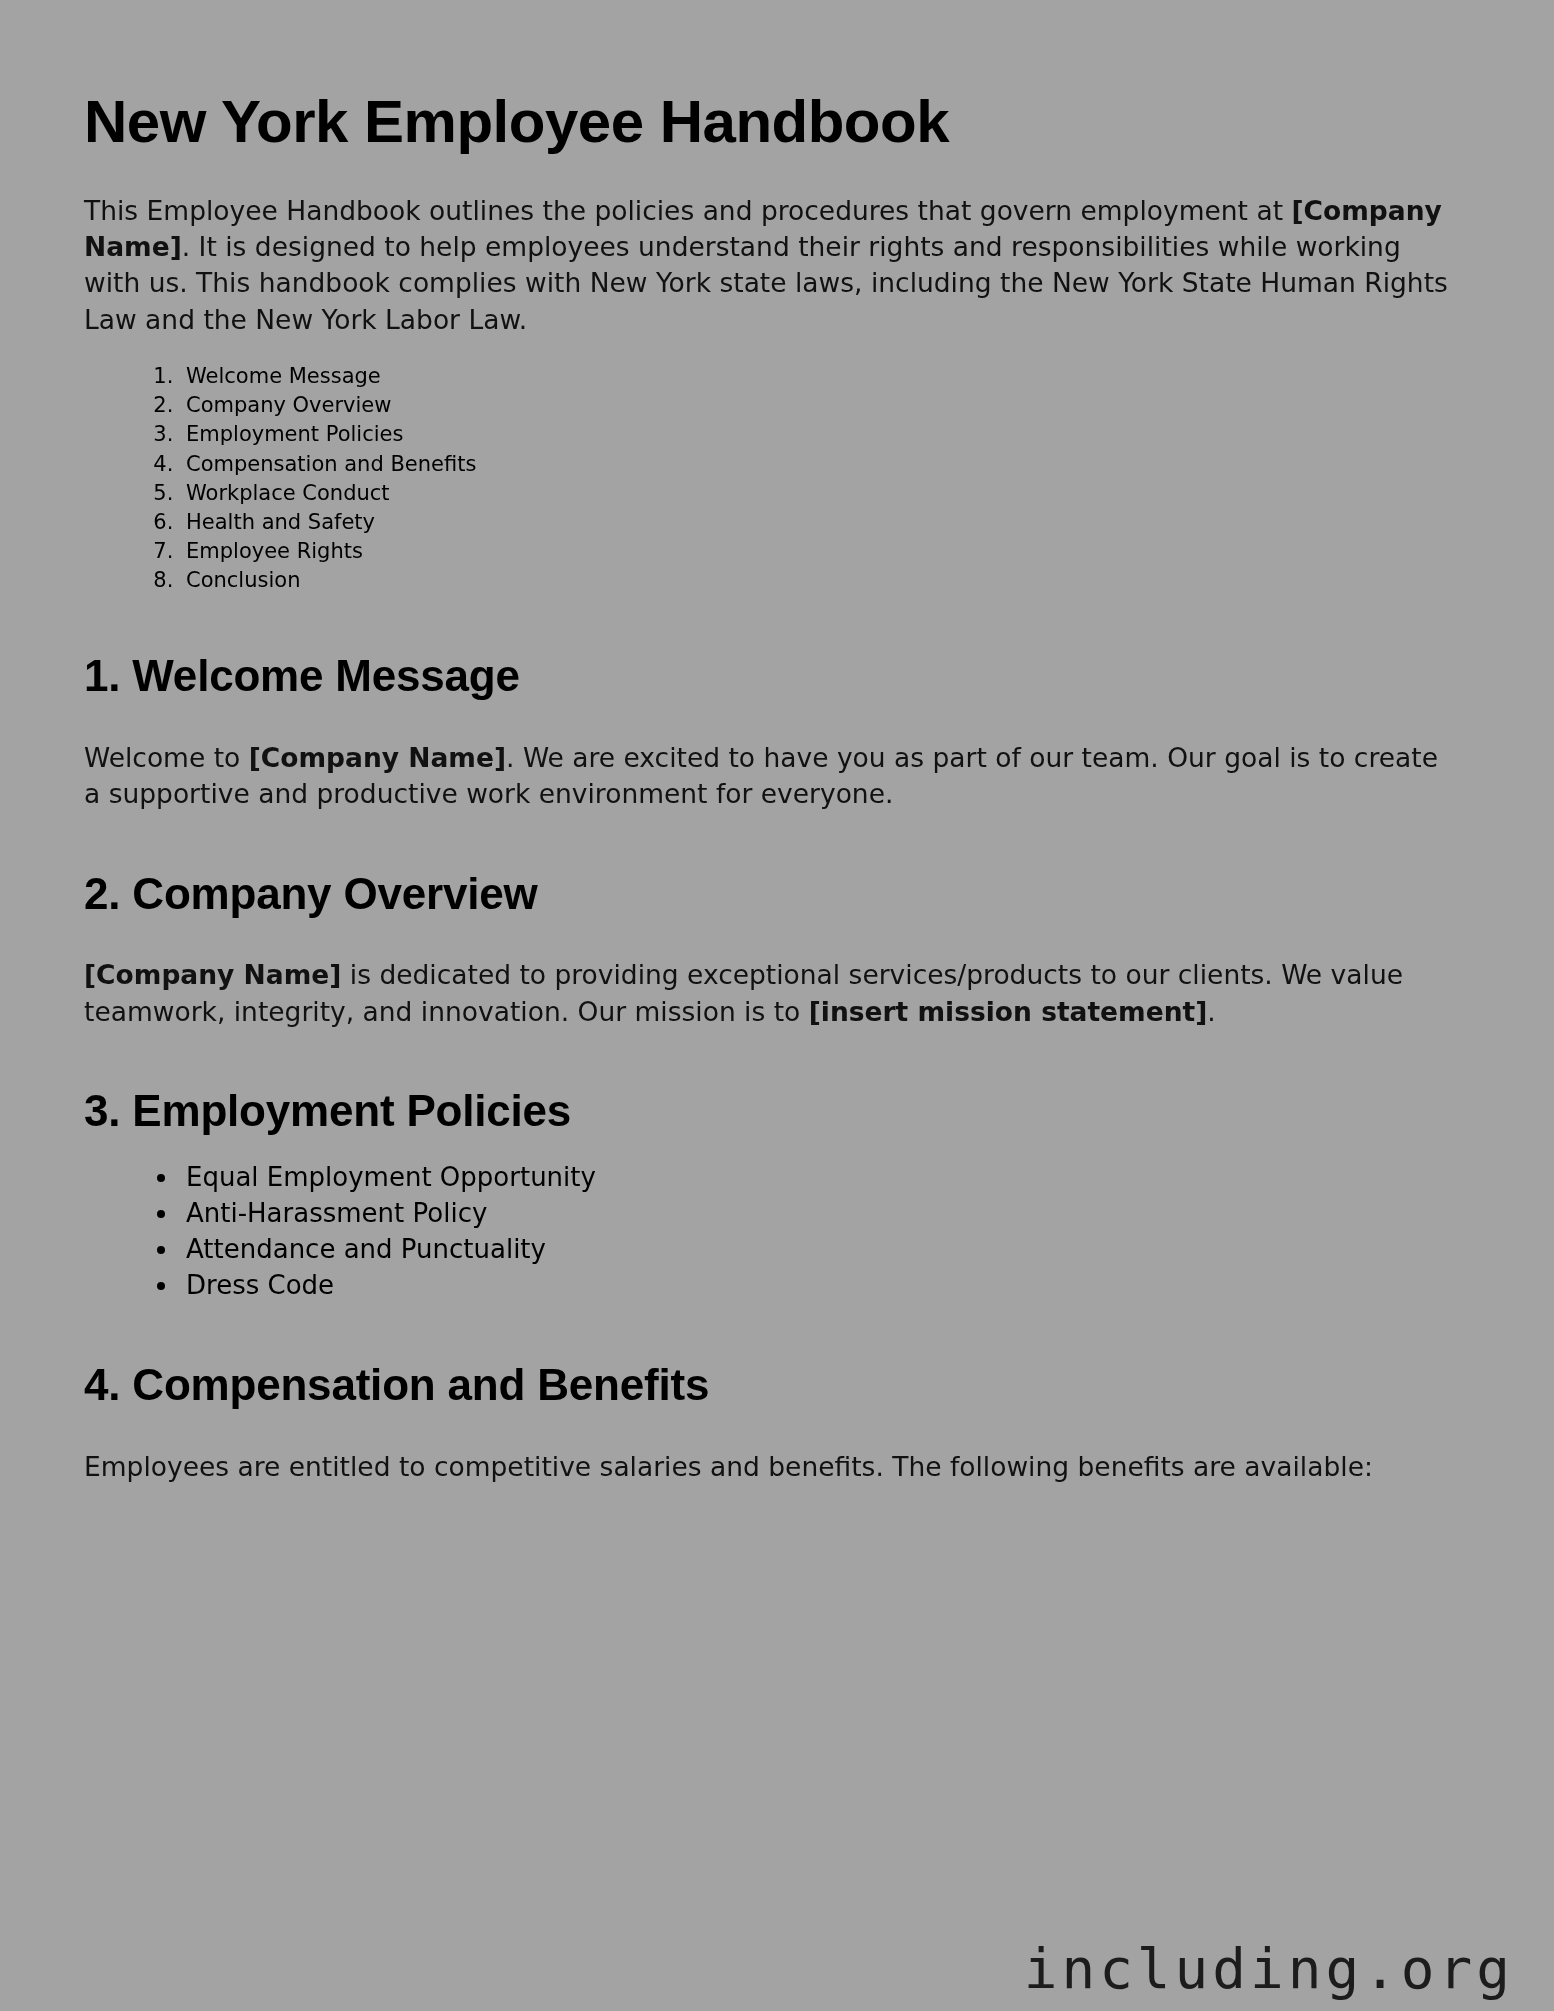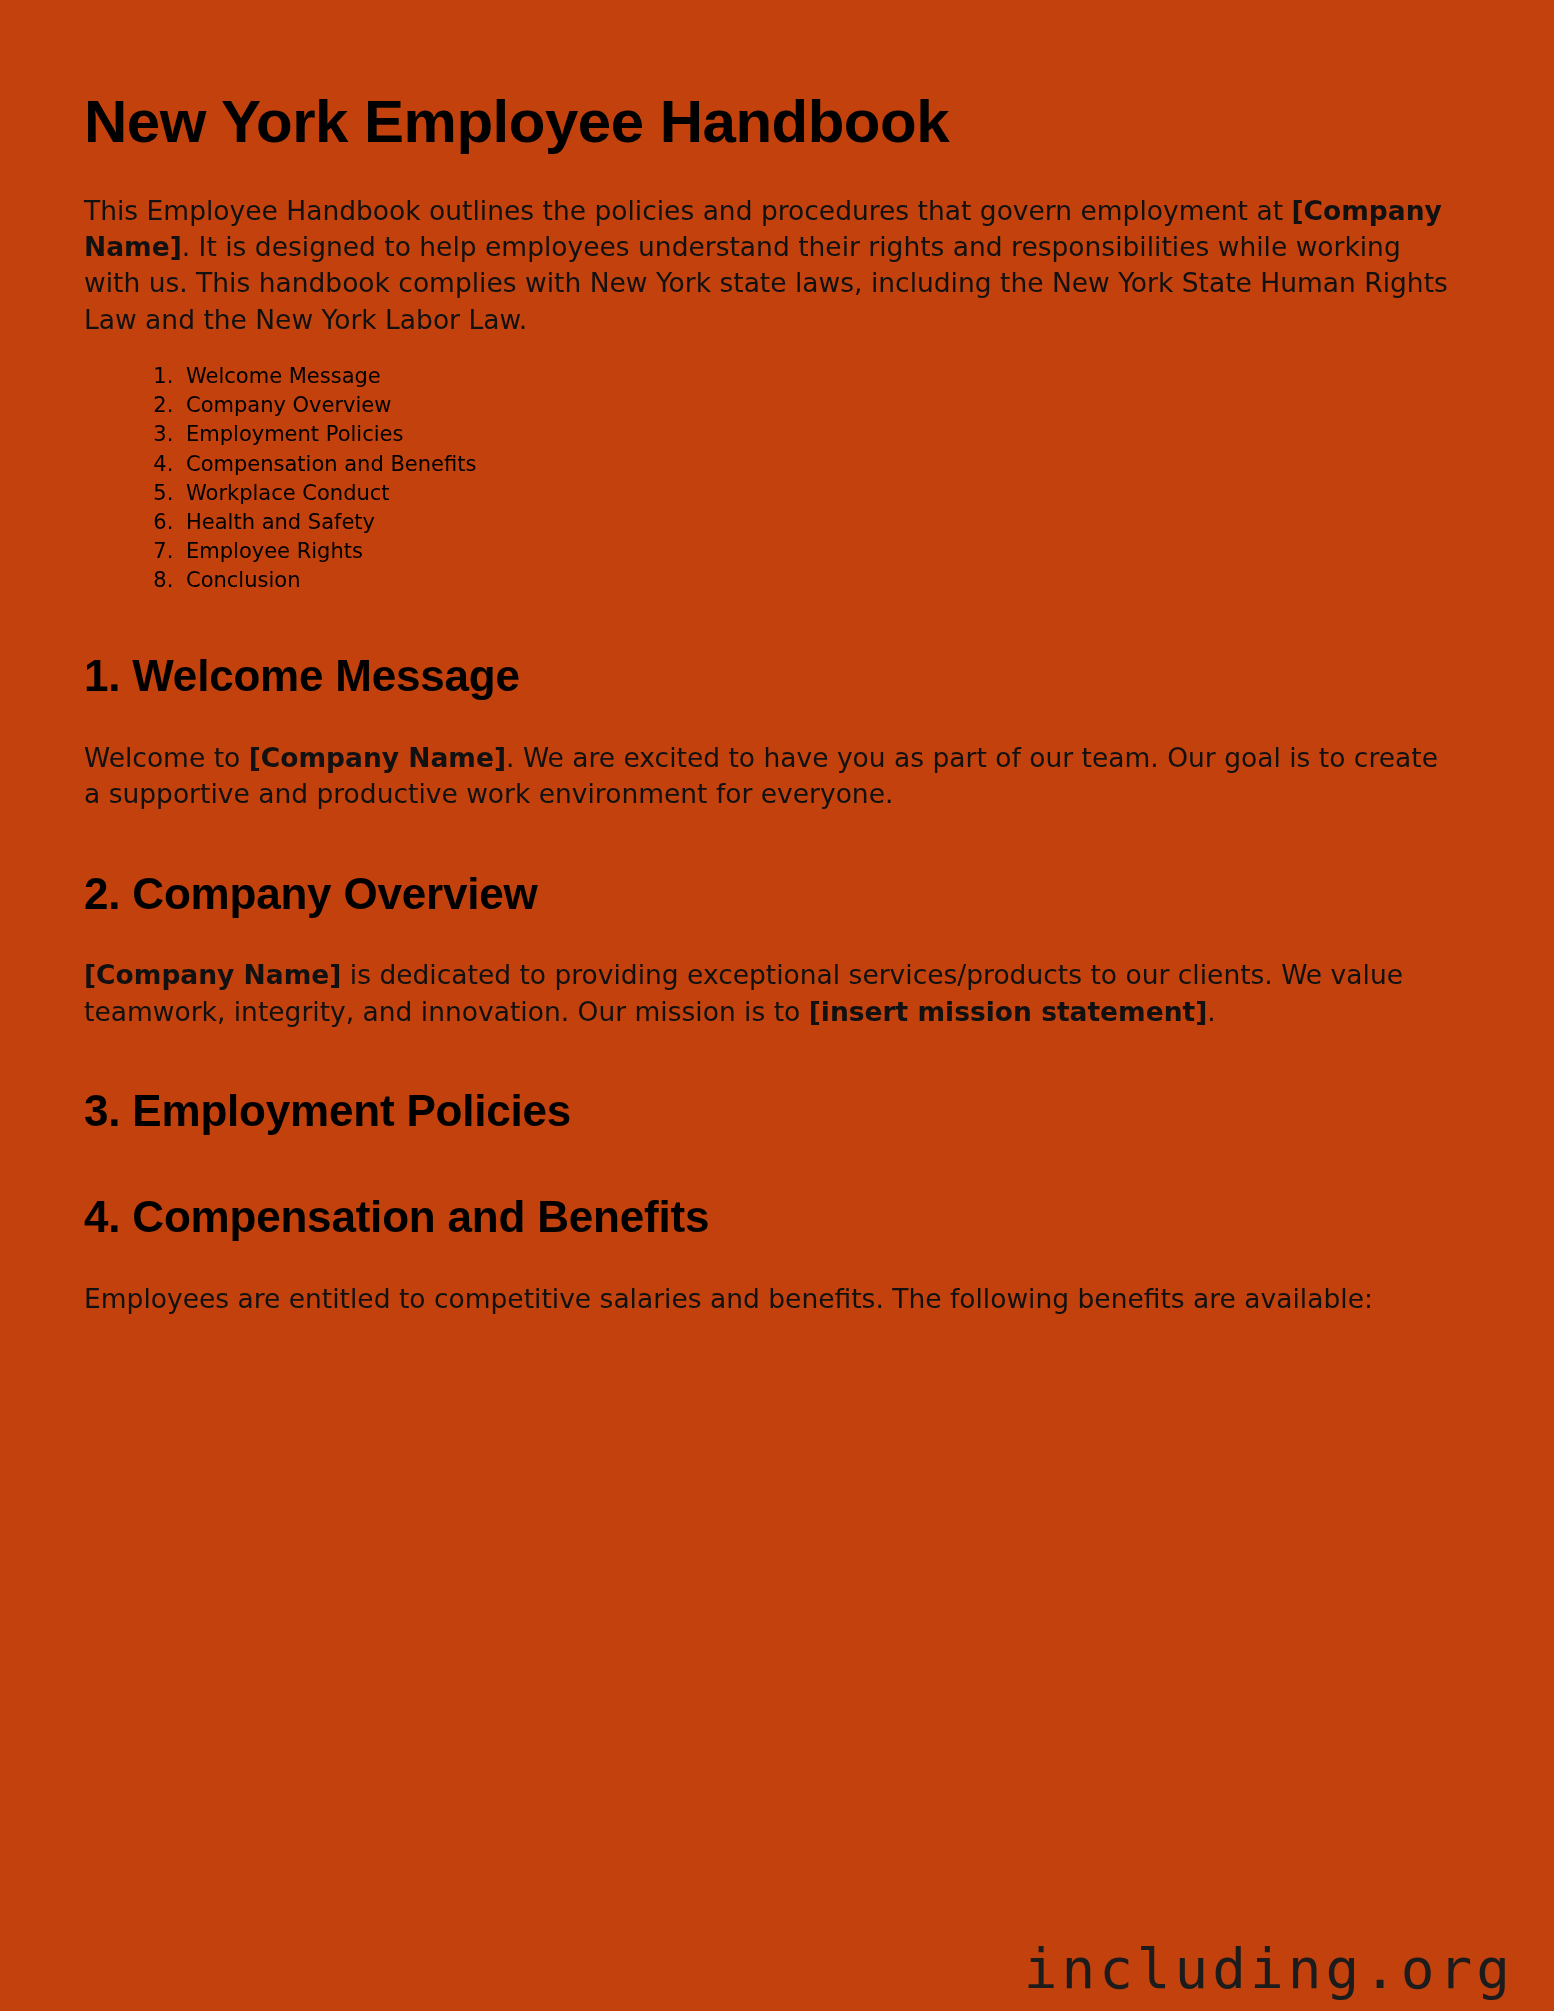--- a/index.html
+++ b/index.html
@@ -4,21 +4,21 @@
 <style>
   html, body {
     margin: 0;
     padding: 0;
     background: #ffffff;
   }
   .page {
     position: relative;
     width: 1554px;
     height: 2011px;
-    background: #c2410c;
+    background: #a3a3a3;
     overflow: hidden;
     box-sizing: border-box;
     padding: 72px 96px 0 84px;
     font-family: "DejaVu Sans", sans-serif;
     color: #000000;
   }
   .doc-body {
     width: 1380px;
   }
 
@@ -114,20 +114,26 @@
       <li>Conclusion</li>
     </ol>
 
     <h2 class="section-title big">1. Welcome Message</h2>
     <p class="para"><span>Welcome to </span><b>[Company Name]</b><span>. We are excited to have you as part of our team. Our goal is to create a supportive and productive work environment for everyone.</span></p>
 
     <h2 class="section-title big">2. Company Overview</h2>
     <p class="para"><b>[Company Name]</b><span> is dedicated to providing exceptional services/products to our clients. We value teamwork, integrity, and innovation. Our mission is to </span><b>[insert mission statement]</b><span>.</span></p>
 
     <h2 class="section-title big">3. Employment Policies</h2>
+    <ul class="bullets">
+      <li>Equal Employment Opportunity</li>
+      <li>Anti-Harassment Policy</li>
+      <li>Attendance and Punctuality</li>
+      <li>Dress Code</li>
+    </ul>
 
     <h2 class="section-title big">4. Compensation and Benefits</h2>
     <p class="para">Employees are entitled to competitive salaries and benefits. The following benefits are available:</p>
 
   </div>
 
   <div class="watermark">including.org</div>
 </div>
 
 </body></html>

